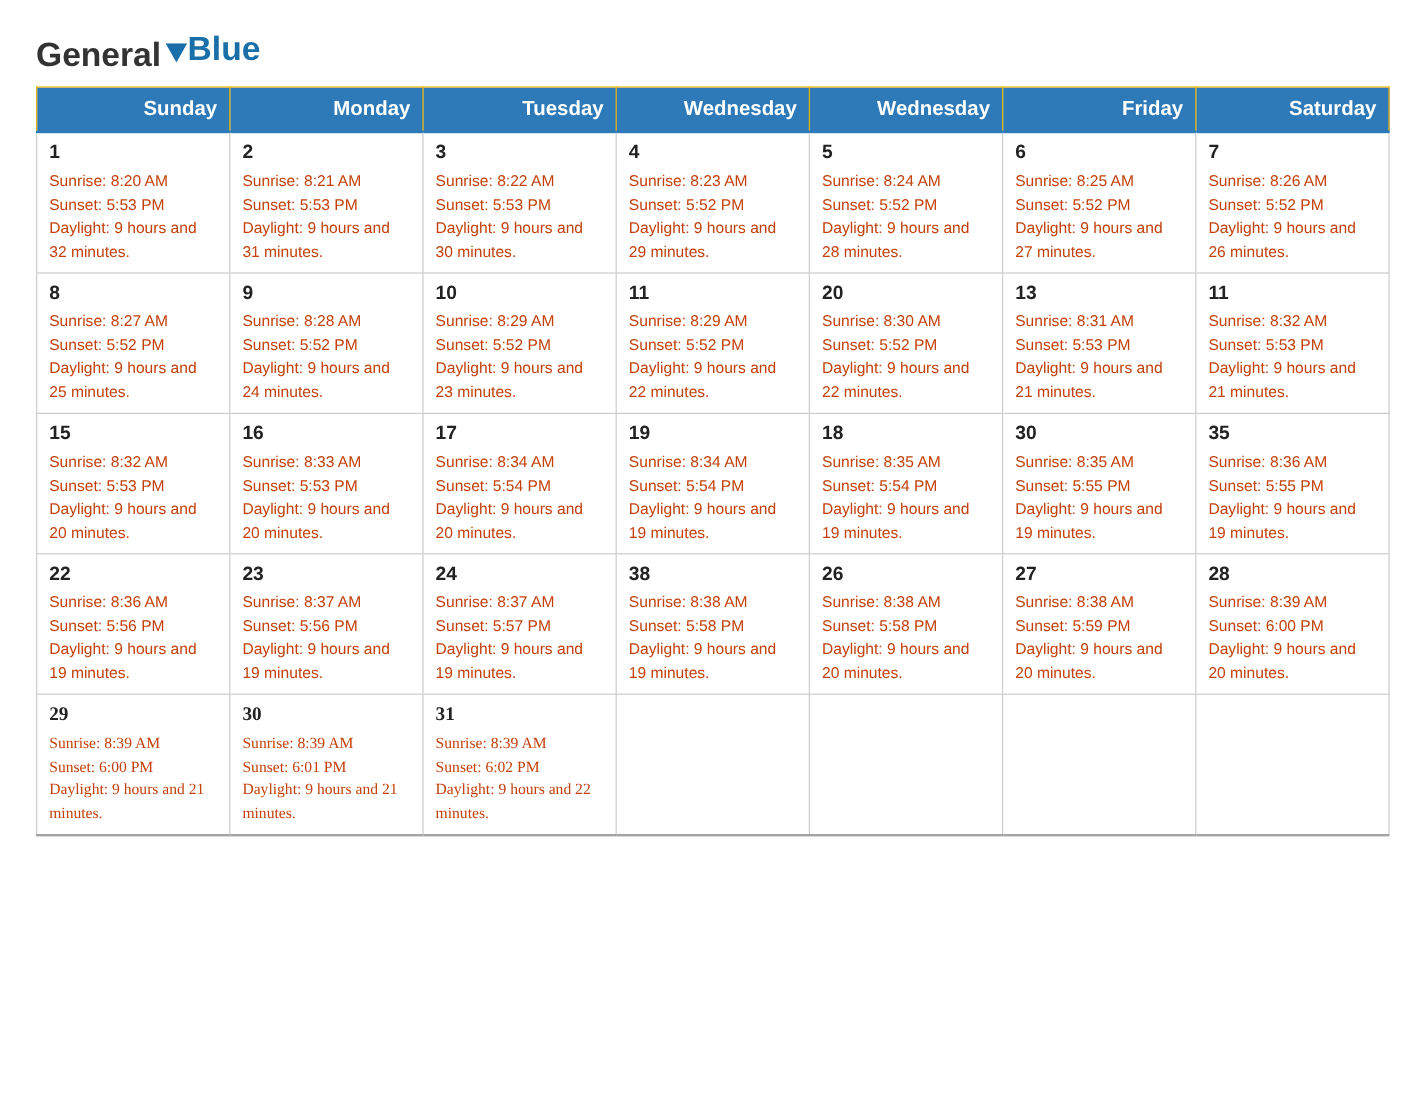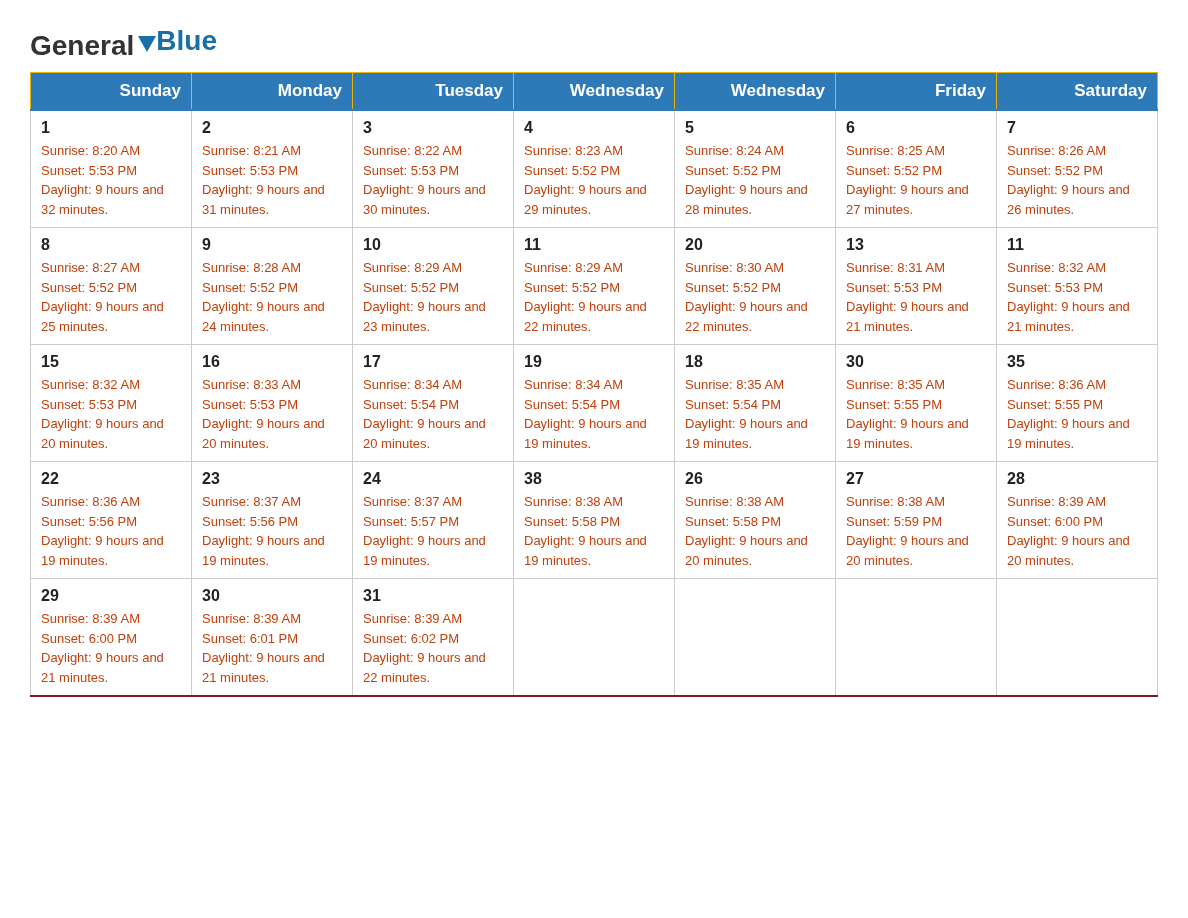--- a/index.html
+++ b/index.html
@@ -54,21 +54,22 @@
       vertical-align: top;
       padding: 8px 10px;
       border: 1px solid #ccc;
       width: calc(100% / 7);
       font-size: 13px;
       color: #333;
       background: #fff;
       min-height: 100px;
     }
     .calendar tr:last-child td {
-      border-bottom: 2px solid #7f1d1d;
+      border-bottom: 2px solid #a3a3a3;
+      font-family: Liberation Serif, serif;
     }
     .calendar tbody tr:first-child td {
       border-top: 2px solid #2e7ab8;
     }
     .day-num {
       font-size: 16px;
       font-weight: bold;
       color: #222;
       display: block;
       margin-bottom: 4px;

